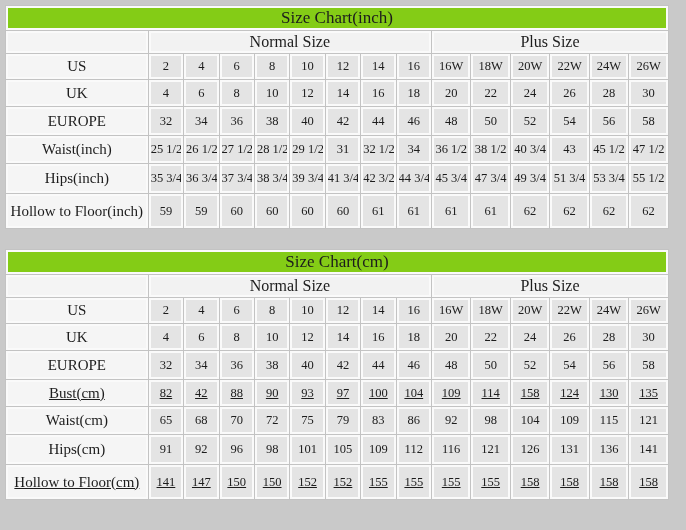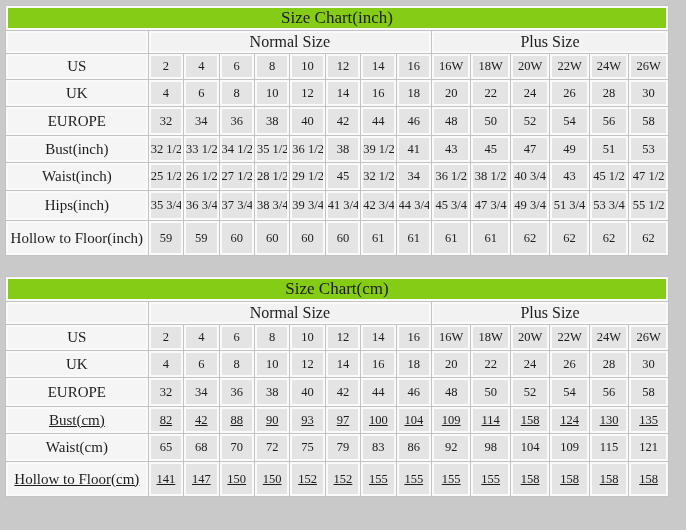--- a/index.html
+++ b/index.html
@@ -131,63 +131,46 @@
             <td class="data-cell">42</td>
             <td class="data-cell">44</td>
             <td class="data-cell">46</td>
             <td class="data-cell">48</td>
             <td class="data-cell">50</td>
             <td class="data-cell">52</td>
             <td class="data-cell">54</td>
             <td class="data-cell">56</td>
             <td class="data-cell">58</td>
           </tr>
-          <tr style="height: 26px;">
-            <td class="label-cell">Bust(inch)</td>
-            <td class="data-cell">32 1/2</td>
-            <td class="data-cell">33 1/2</td>
-            <td class="data-cell">34 1/2</td>
-            <td class="data-cell">35 1/2</td>
-            <td class="data-cell">36 1/2</td>
-            <td class="data-cell">38</td>
-            <td class="data-cell">39 1/2</td>
-            <td class="data-cell">41</td>
-            <td class="data-cell">43</td>
-            <td class="data-cell">45</td>
-            <td class="data-cell">47</td>
-            <td class="data-cell">49</td>
-            <td class="data-cell">51</td>
-            <td class="data-cell">53</td>
-          </tr>
           <tr style="height: 27px;">
             <td class="label-cell">Waist(inch)</td>
             <td class="data-cell">25 1/2</td>
             <td class="data-cell">26 1/2</td>
             <td class="data-cell">27 1/2</td>
             <td class="data-cell">28 1/2</td>
             <td class="data-cell">29 1/2</td>
-            <td class="data-cell">45</td>
+            <td class="data-cell">31</td>
             <td class="data-cell">32 1/2</td>
             <td class="data-cell">34</td>
             <td class="data-cell">36 1/2</td>
             <td class="data-cell">38 1/2</td>
             <td class="data-cell">40 3/4</td>
             <td class="data-cell">43</td>
             <td class="data-cell">45 1/2</td>
             <td class="data-cell">47 1/2</td>
           </tr>
           <tr style="height: 29px; margin-left: 48px;">
             <td class="label-cell">Hips(inch)</td>
             <td class="data-cell">35 3/4</td>
             <td class="data-cell">36 3/4</td>
             <td class="data-cell">37 3/4</td>
             <td class="data-cell">38 3/4</td>
             <td class="data-cell">39 3/4</td>
             <td class="data-cell">41 3/4</td>
-            <td class="data-cell">42 3/4</td>
+            <td class="data-cell">42 3/2</td>
             <td class="data-cell">44 3/4</td>
             <td class="data-cell">45 3/4</td>
             <td class="data-cell">47 3/4</td>
             <td class="data-cell">49 3/4</td>
             <td class="data-cell">51 3/4</td>
             <td class="data-cell">53 3/4</td>
             <td class="data-cell">55 1/2</td>
           </tr>
           <tr style="height: 34px;">
             <td class="label-cell">Hollow to Floor(inch)</td>
@@ -313,20 +296,37 @@
             <td class="data-cell">79</td>
             <td class="data-cell">83</td>
             <td class="data-cell">86</td>
             <td class="data-cell">92</td>
             <td class="data-cell">98</td>
             <td class="data-cell">104</td>
             <td class="data-cell">109</td>
             <td class="data-cell">115</td>
             <td class="data-cell">121</td>
           </tr>
+          <tr style="height: 29px;">
+            <td class="label-cell">Hips(cm)</td>
+            <td class="data-cell">91</td>
+            <td class="data-cell">92</td>
+            <td class="data-cell">96</td>
+            <td class="data-cell">98</td>
+            <td class="data-cell">101</td>
+            <td class="data-cell">105</td>
+            <td class="data-cell">109</td>
+            <td class="data-cell">112</td>
+            <td class="data-cell">116</td>
+            <td class="data-cell">121</td>
+            <td class="data-cell">126</td>
+            <td class="data-cell">131</td>
+            <td class="data-cell">136</td>
+            <td class="data-cell">141</td>
+          </tr>
           <tr style="height: 34px; text-decoration: underline;">
             <td class="label-cell">Hollow to Floor(cm)</td>
             <td class="data-cell">141</td>
             <td class="data-cell">147</td>
             <td class="data-cell">150</td>
             <td class="data-cell">150</td>
             <td class="data-cell">152</td>
             <td class="data-cell">152</td>
             <td class="data-cell">155</td>
             <td class="data-cell">155</td>

